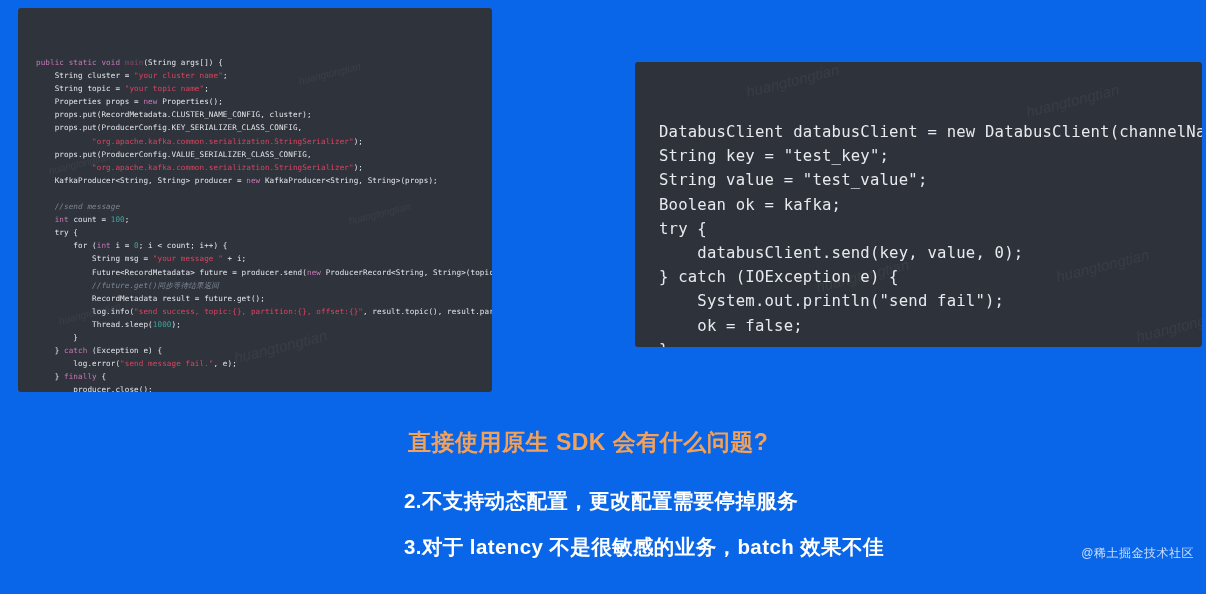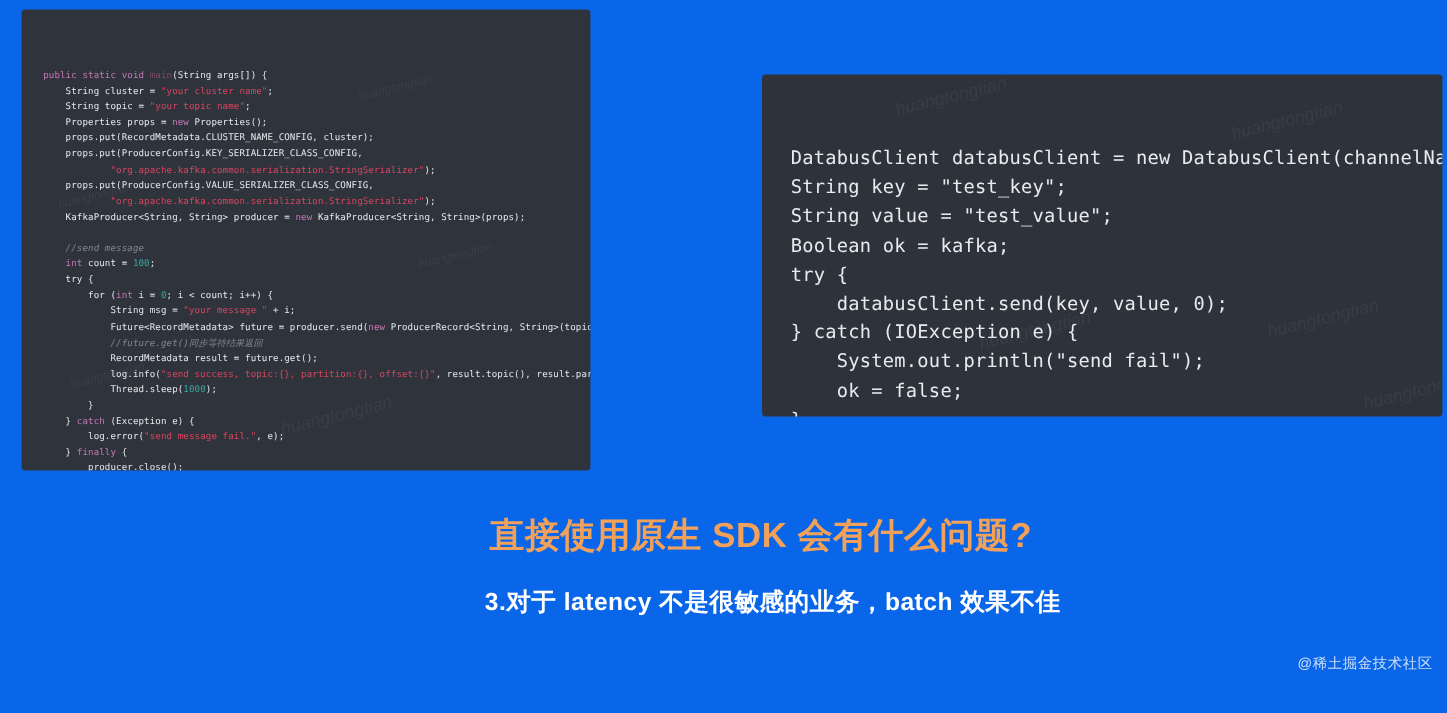--- a/index.html
+++ b/index.html
@@ -76,21 +76,21 @@
     transform: rotate(-14deg);
     pointer-events: none;
     user-select: none;
   }
   .wm-stroke.big { font-size: 15px; color: rgba(255,255,255,0.05); }
 
   
   .headline {
     position: absolute;
     left: 408px; top: 427px;
-    font-size: 29px;
+    font-size: 23px;
     font-weight: bold;
     color: #F2A15A;
     letter-spacing: 0.5px;
     white-space: nowrap;
   }
   .bullets {
     position: absolute;
     left: 404px; top: 487px;
     width: 790px;
   }
@@ -172,18 +172,19 @@
     <span class="wm-stroke big" style="left:110px; top:10px;">huangtongtian</span>
     <span class="wm-stroke big" style="left:390px; top:30px;">huangtongtian</span>
     <span class="wm-stroke big" style="left:180px; top:205px;">huangtongtian</span>
     <span class="wm-stroke big" style="left:420px; top:195px;">huangtongtian</span>
     <span class="wm-stroke big" style="left:500px; top:255px;">huangtongtian</span>
   </div>
 
   <div class="headline">直接使用原生 SDK 会有什么问题?</div>
 
   <div class="bullets">
+    <div class="bullet">2.不支持动态配置，更改配置需要停掉服务</div>
     <div class="bullet">3.对于 latency 不是很敏感的业务，batch 效果不佳</div>
   </div>
 
   <div class="corner-wm">@稀土掘金技术社区</div>
 
 </div>
 
 </body></html>

